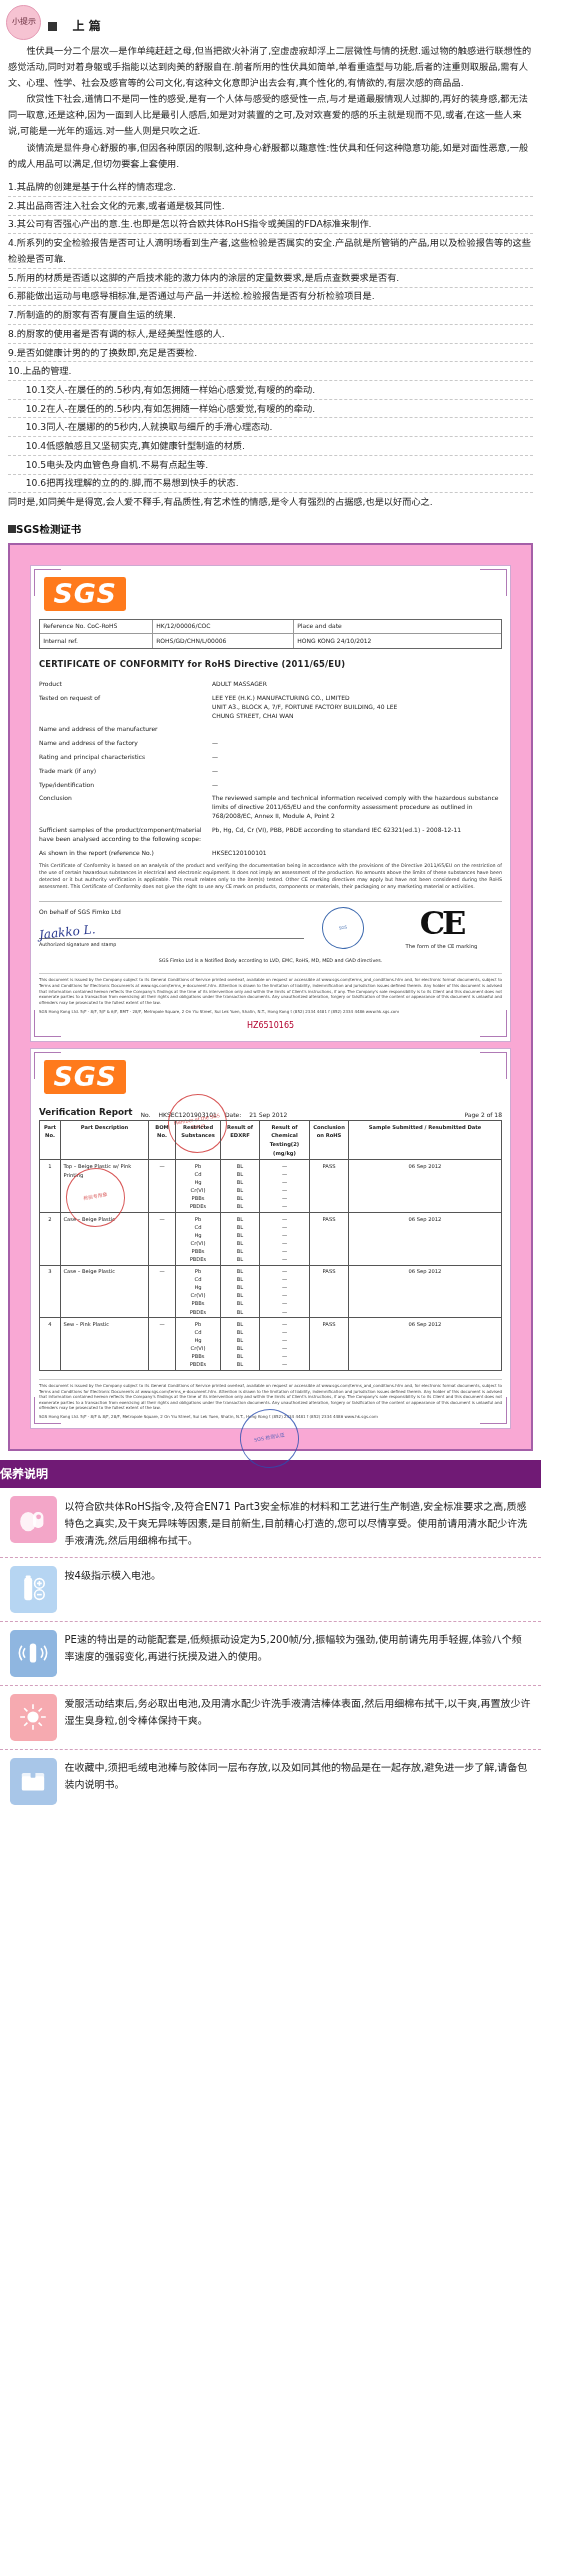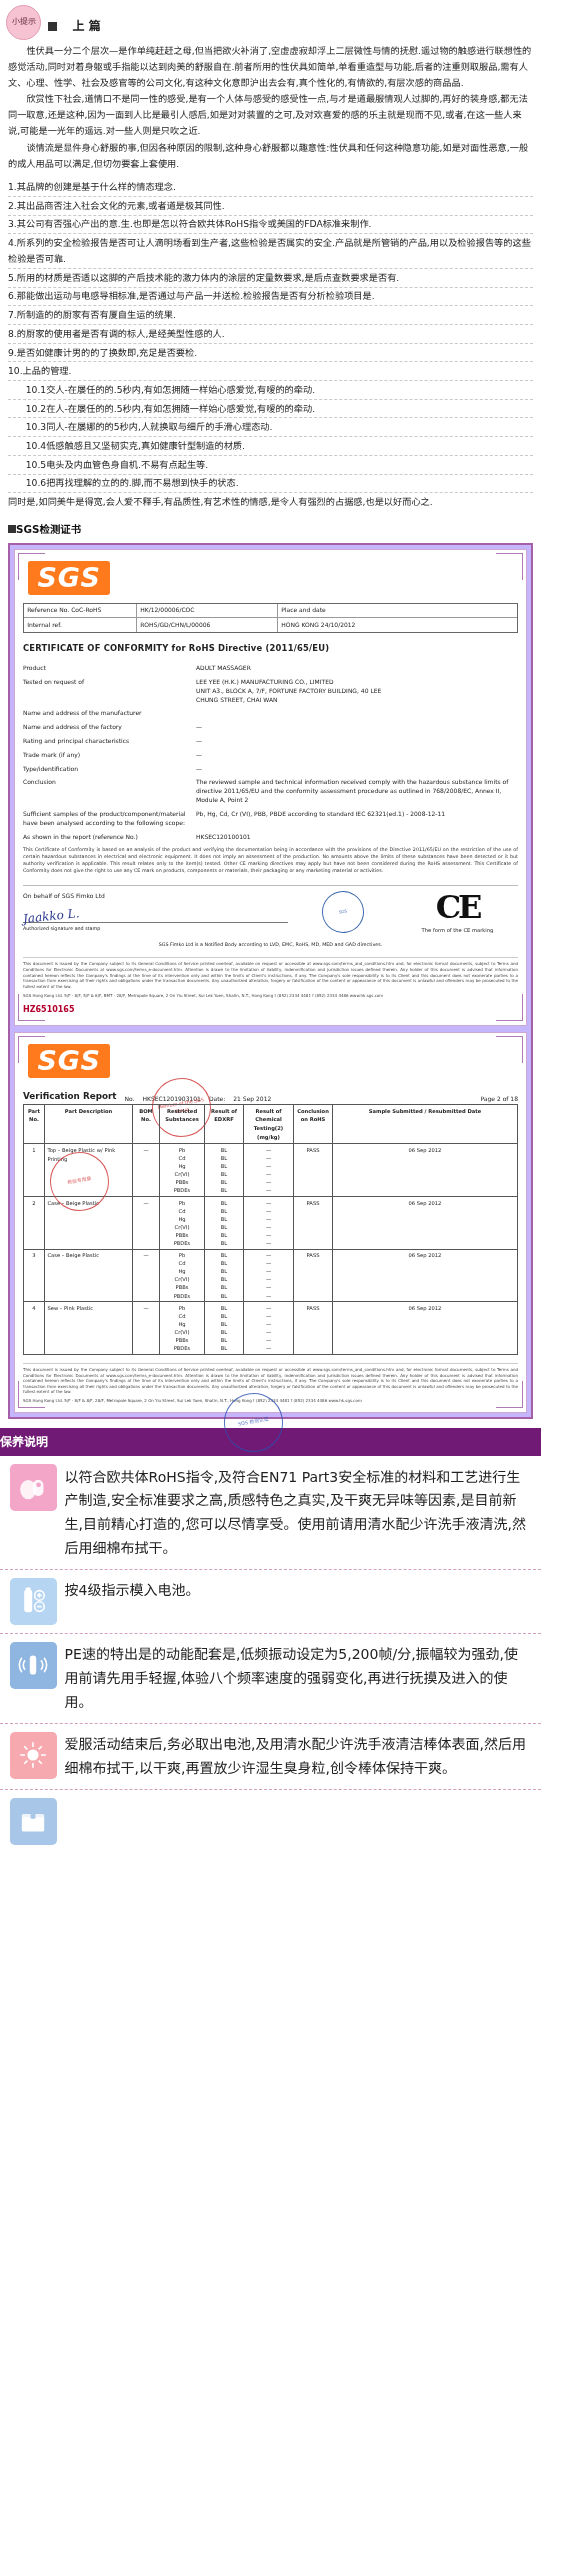--- a/index.html
+++ b/index.html
@@ -82,22 +82,22 @@
     font-weight: bold;
     color: #111;
     display: flex; align-items: center; gap: 0;
   }
   .sgs-head .sq { display:inline-block; width:8px; height:8px; background:#333; }
   .sgs-wrap {
     padding: 3.2px 8px 8px 8px;
   }
   .cert-frame {
     border: 2.4px solid #a45fa8;
-    padding: 4px;
-    background: #c4b5fd;
+    padding: 20px;
+    background: #f9a8d4;
   }
   .cert-inner {
     border: 0.8px solid #cda9d2;
     padding: 6.4px 8px 8px 8px;
     position: relative;
     background: #fff;
   }
   .corner {
     position: absolute;
     width: 27px; height: 27px;
@@ -202,23 +202,23 @@
 
   .footer-bar {
     margin-top: 8px;
     font-size: 4px;
     color: #444;
     border-top: 0.8px solid #ccc;
     padding-top: 3.2px;
     text-align: justify;
   }
   .doc-code {
-    text-align: left;
+    text-align: center;
     color: #b3002d;
-    font-weight: bold;
+    font-weight: normal;
     font-size: 8px;
     margin-top: 4.8px;
   }
 
   
   .vr-head {
     display: flex;
     align-items: flex-end;
     gap: 8px;
     margin-top: 3.2px;
@@ -274,21 +274,21 @@
     border-bottom: 0.8px dashed #d3a0bd;
   }
   .care-item:last-child { border-bottom: none; }
   .care-icon {
     width: 47px; height: 47px;
     flex: 0 0 47px;
     border-radius: 4.8px;
     display: flex; align-items: center; justify-content: center;
   }
   .care-text {
-    font-size: 14px;
+    font-size: 10px;
     line-height: 1.7;
     padding-top: 1.6px;
   }
 </style>
 </head>
 <body>
 
 <div class="page">
 
   <div class="notes-head">
@@ -662,18 +662,19 @@
     </li>
 
     <li class="care-item">
       <div class="care-icon" style="background:#a8c6e8">
         <svg width="32" height="32" viewBox="0 0 40 40" aria-hidden="true">
           <rect x="6" y="14" width="28" height="18" rx="2" fill="#fff"></rect>
           <rect x="6" y="10" width="28" height="6" rx="2" fill="#fff" opacity=".8"></rect>
           <rect x="17" y="8" width="6" height="8" rx="1" fill="#a8c6e8"></rect>
         </svg>
       </div>
+      <div class="care-text">在收藏中,须把毛绒电池棒与胶体同一层布存放,以及如同其他的物品是在一起存放,避免进一步了解,请备包装内说明书。</div>
     </li>
 
   </ul>
 
 </div>
 
 
 </body></html>

